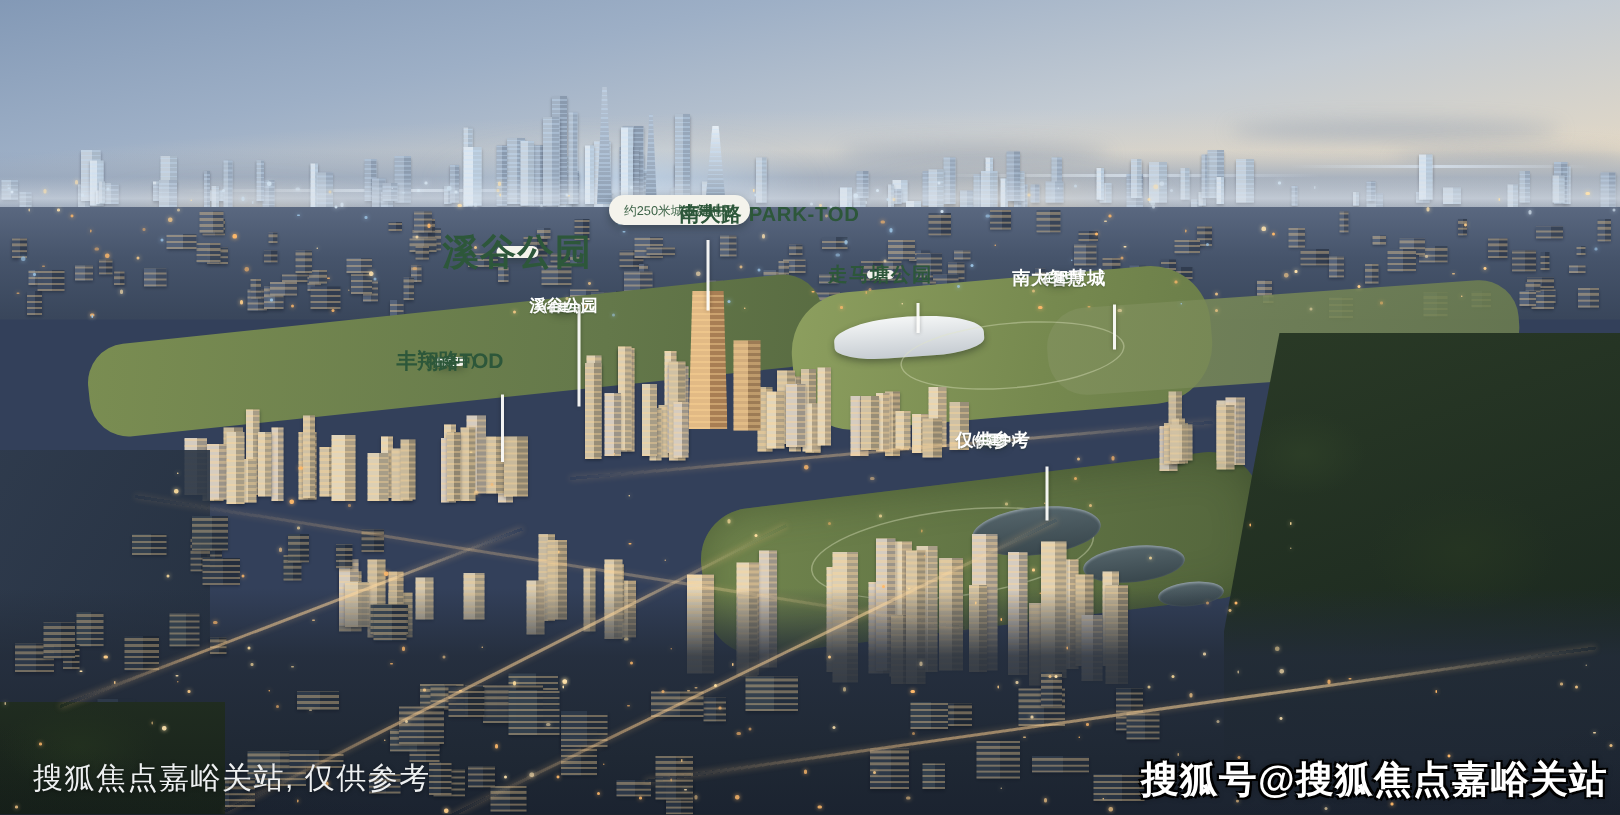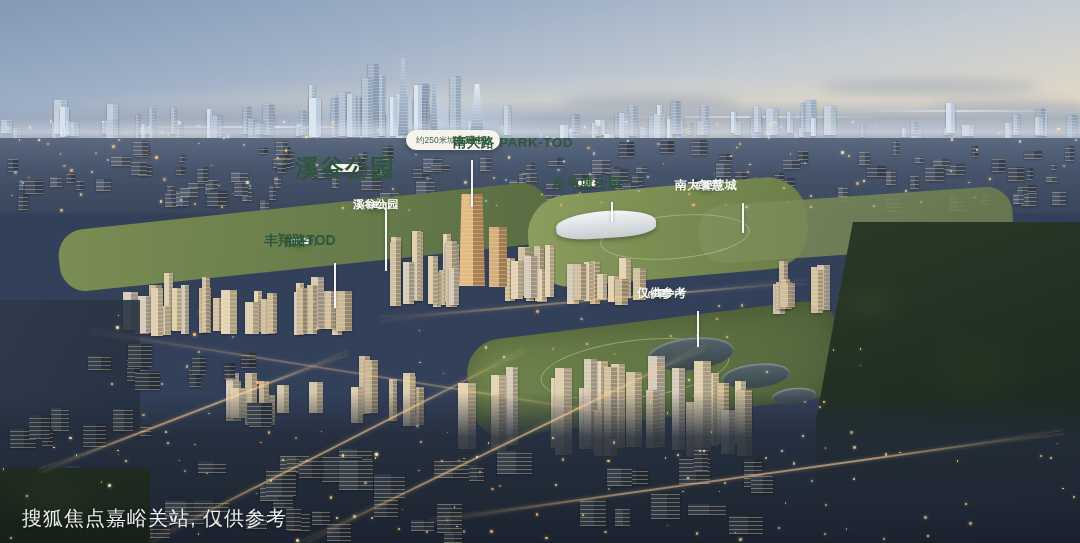--- a/index.html
+++ b/index.html
@@ -939,13 +939,14 @@
     <span class="t">南大智慧城</span>
     <span class="s">(在建中)</span>
   </div>
 
   <div class="badge green" id="label-zoumatang">
     <span class="t">仅供参考</span>
     <span class="s">(在建中)</span>
   </div>
 
   <div id="caption">搜狐焦点嘉峪关站, 仅供参考</div>
+  <div id="watermark">搜狐号@搜狐焦点嘉峪关站</div>
 </div>
 
 </body></html>

